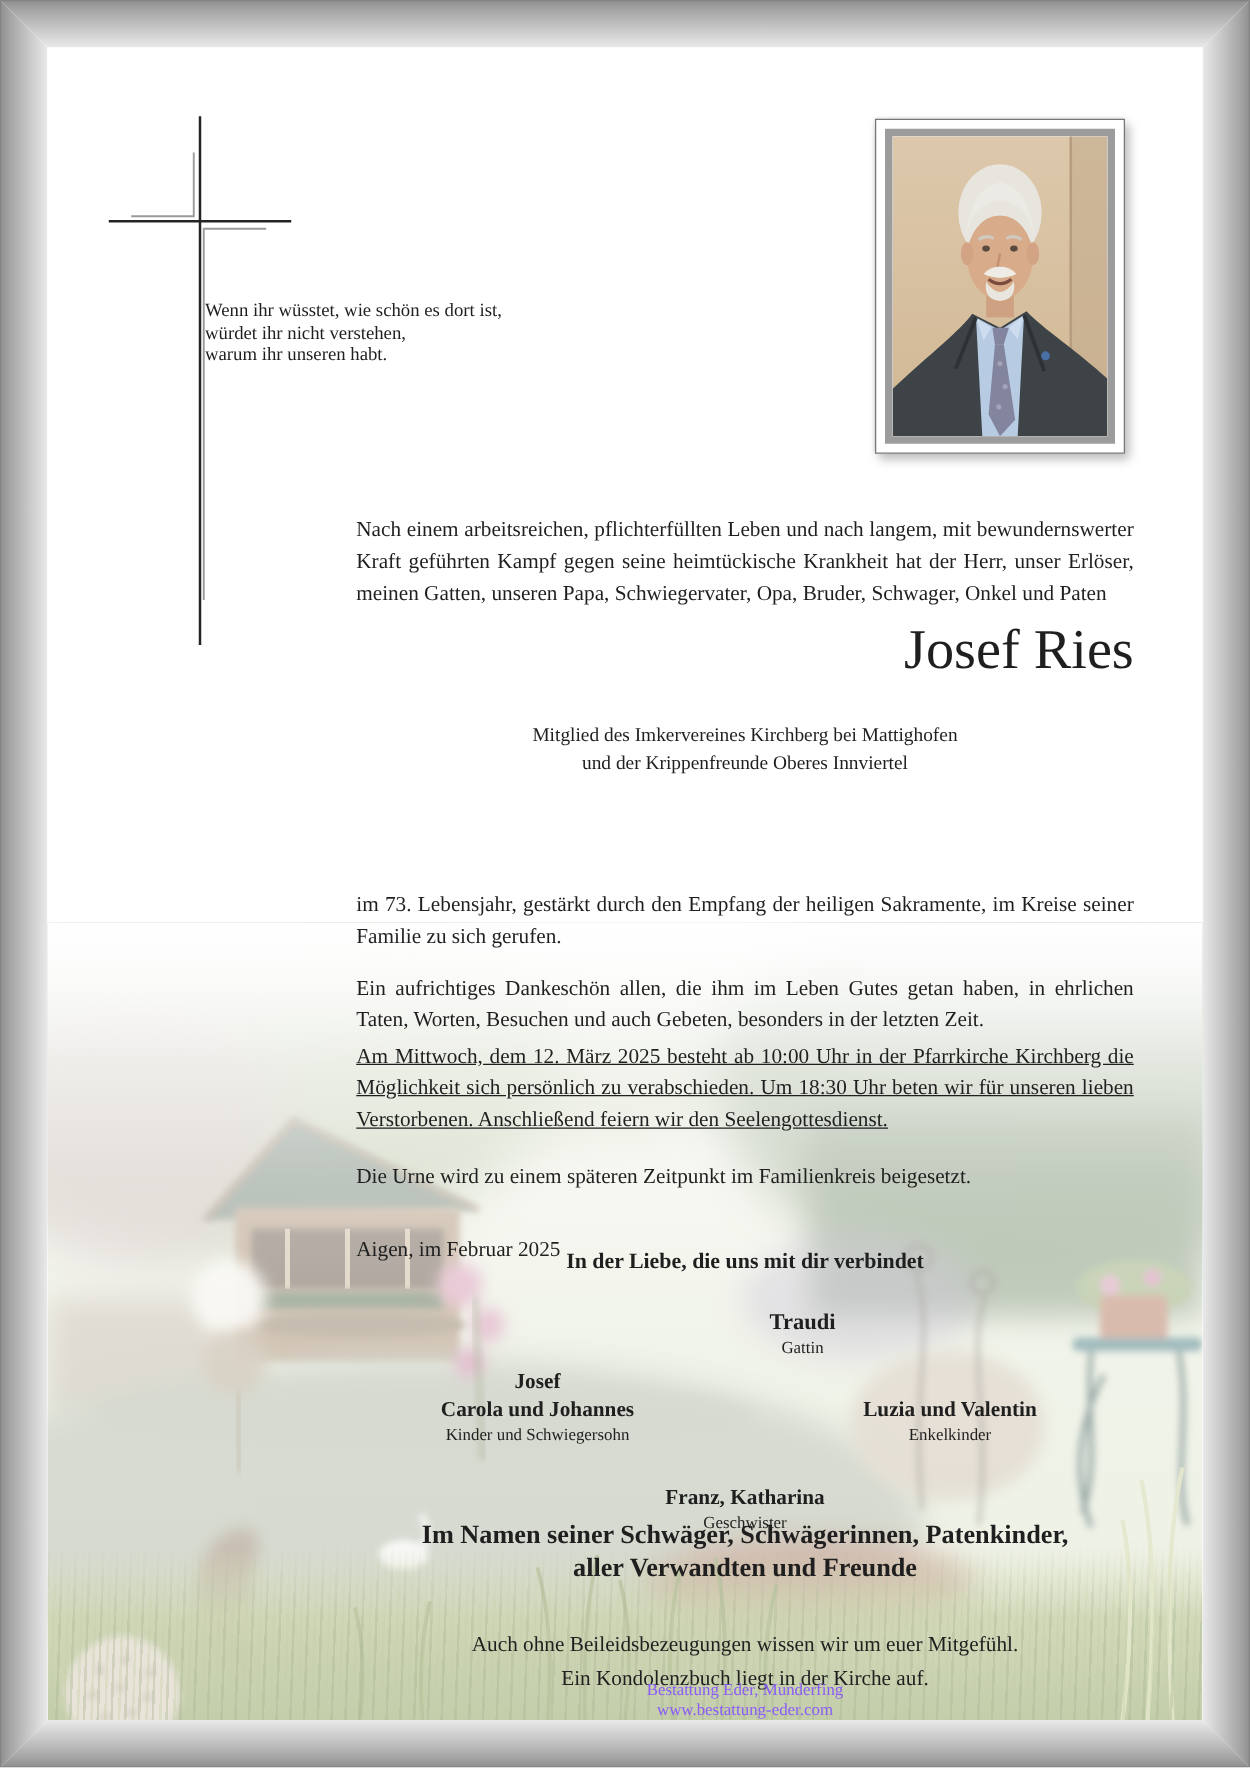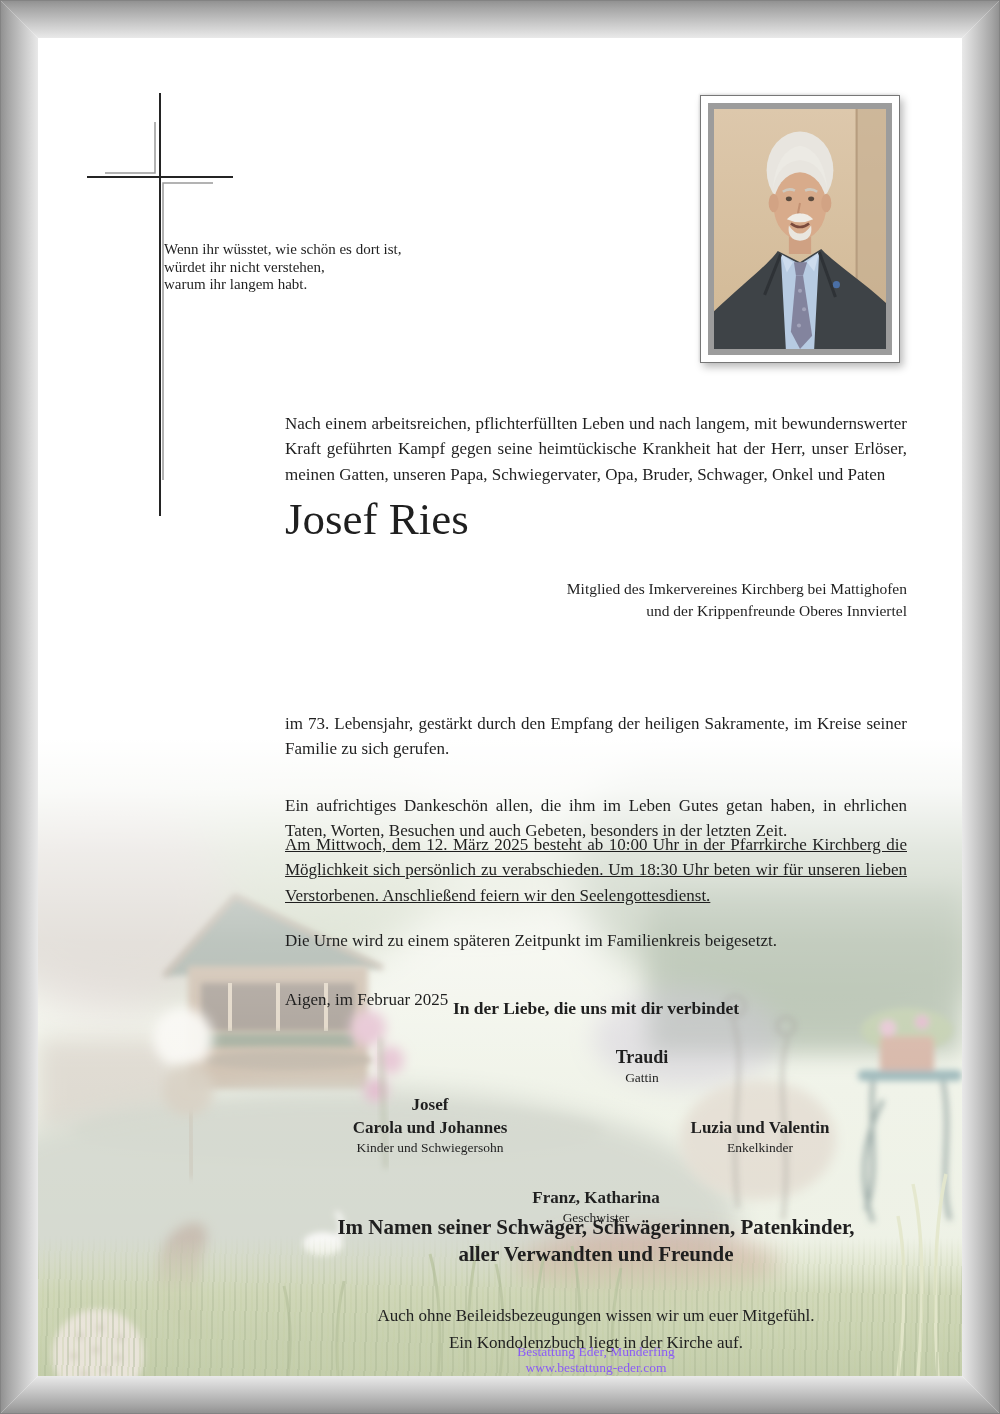--- a/index.html
+++ b/index.html
@@ -49,27 +49,27 @@
   .photo{left:662px;top:57px;width:200px;height:268px;background:#fff;border:1px solid #777;
     box-sizing:border-box;padding:7px;z-index:2;
     box-shadow:3px 4px 8px rgba(0,0,0,.28), -1px -1px 2px rgba(0,0,0,.10);}
   .photo-inner{width:100%;height:100%;border:6px solid #9c9c9c;box-sizing:border-box;overflow:hidden;}
   .photo-inner svg{display:block;width:100%;height:100%;}
 
   
   .txt{z-index:3;}
   .poem{left:126px;top:203px;width:600px;text-align:left;font-size:15px;line-height:17.6px;}
   .intro{left:247px;top:356px;width:622px;font-size:17px;line-height:25.3px;text-align:justify;}
-  .name{left:247px;top:456px;width:622px;text-align:left;font-size:45px;line-height:50px;}
-  .membership{left:247px;top:540px;width:622px;text-align:right;font-size:15.5px;line-height:21.5px;}
+  .name{left:247px;top:456px;width:622px;text-align:right;font-size:45px;line-height:50px;}
+  .membership{left:247px;top:540px;width:622px;text-align:center;font-size:15.5px;line-height:21.5px;}
   .date-row{left:247px;top:605px;width:622px;height:28px;font-size:20px;}
   .date-birth{position:absolute;left:155px;transform:translateX(-50%);white-space:nowrap;}
   .date-death{position:absolute;left:441px;transform:translateX(-50%);white-space:nowrap;}
   .para{left:247px;width:622px;font-size:17px;line-height:25.3px;text-align:justify;}
-  .p1{top:656px;} .p2{top:738px;} .p3{top:777px;text-decoration:underline;} .p4{top:873px;text-align:left;} .p5{top:932px;text-align:left;}
+  .p1{top:656px;} .p2{top:723px;} .p3{top:777px;text-decoration:underline;} .p4{top:873px;text-align:left;} .p5{top:932px;text-align:left;}
   .closing{left:247px;top:960px;width:622px;text-align:center;font-weight:bold;font-size:17.5px;}
   .mourner{text-align:center;white-space:nowrap;transform:translateX(-50%);}
   .mourner .names{font-weight:bold;font-size:17px;line-height:23px;}
   .mourner .names.big{font-size:18px;}
   .mourner .rel{font-size:13.5px;line-height:17px;}
   .m-wife{left:558px;top:1008px;margin-left:46px;}
   .m-children{left:392px;top:1055px;}
   .m-grand{left:722px;top:1078px;}
   .m-sib{left:558px;top:1148px;}
   .collective{left:247px;top:1176px;width:622px;text-align:center;font-weight:bold;font-size:21px;line-height:27px;}
@@ -262,21 +262,21 @@
         <path d="M72,108 q13,6 26,0 q-5,-6 -13,-6 q-8,0 -13,6 Z" fill="#efece6"></path>
         <path d="M76,112 q9,7 18,0" stroke="#7a4a3c" stroke-width="2.5" fill="none"></path>
         <path d="M74,114 q11,16 22,0 q2,14 -11,15 q-13,-1 -11,-15 Z" fill="#e9e6df"></path>
       </svg>
     </div>
   </div>
 
   <div class="abs txt poem">
     <div>Wenn ihr wüsstet, wie schön es dort ist,</div>
     <div>würdet ihr nicht verstehen,</div>
-    <div>warum ihr langem habt.</div>
+    <div>warum ihr unseren habt.</div>
   </div>
 
   <p class="abs txt intro">Nach einem arbeitsreichen, pflichterfüllten Leben und nach langem, mit bewundernswerter Kraft geführten Kampf gegen seine heimtückische Krankheit hat der Herr, unser Erlöser, meinen Gatten, unseren Papa, Schwiegervater, Opa, Bruder, Schwager, Onkel und Paten</p>
 
   <div class="abs txt name">Josef Ries</div>
 
   <div class="abs txt membership">
     <div>Mitglied des Imkervereines Kirchberg bei Mattighofen</div>
     <div>und der Krippenfreunde Oberes Innviertel</div>
   </div>

